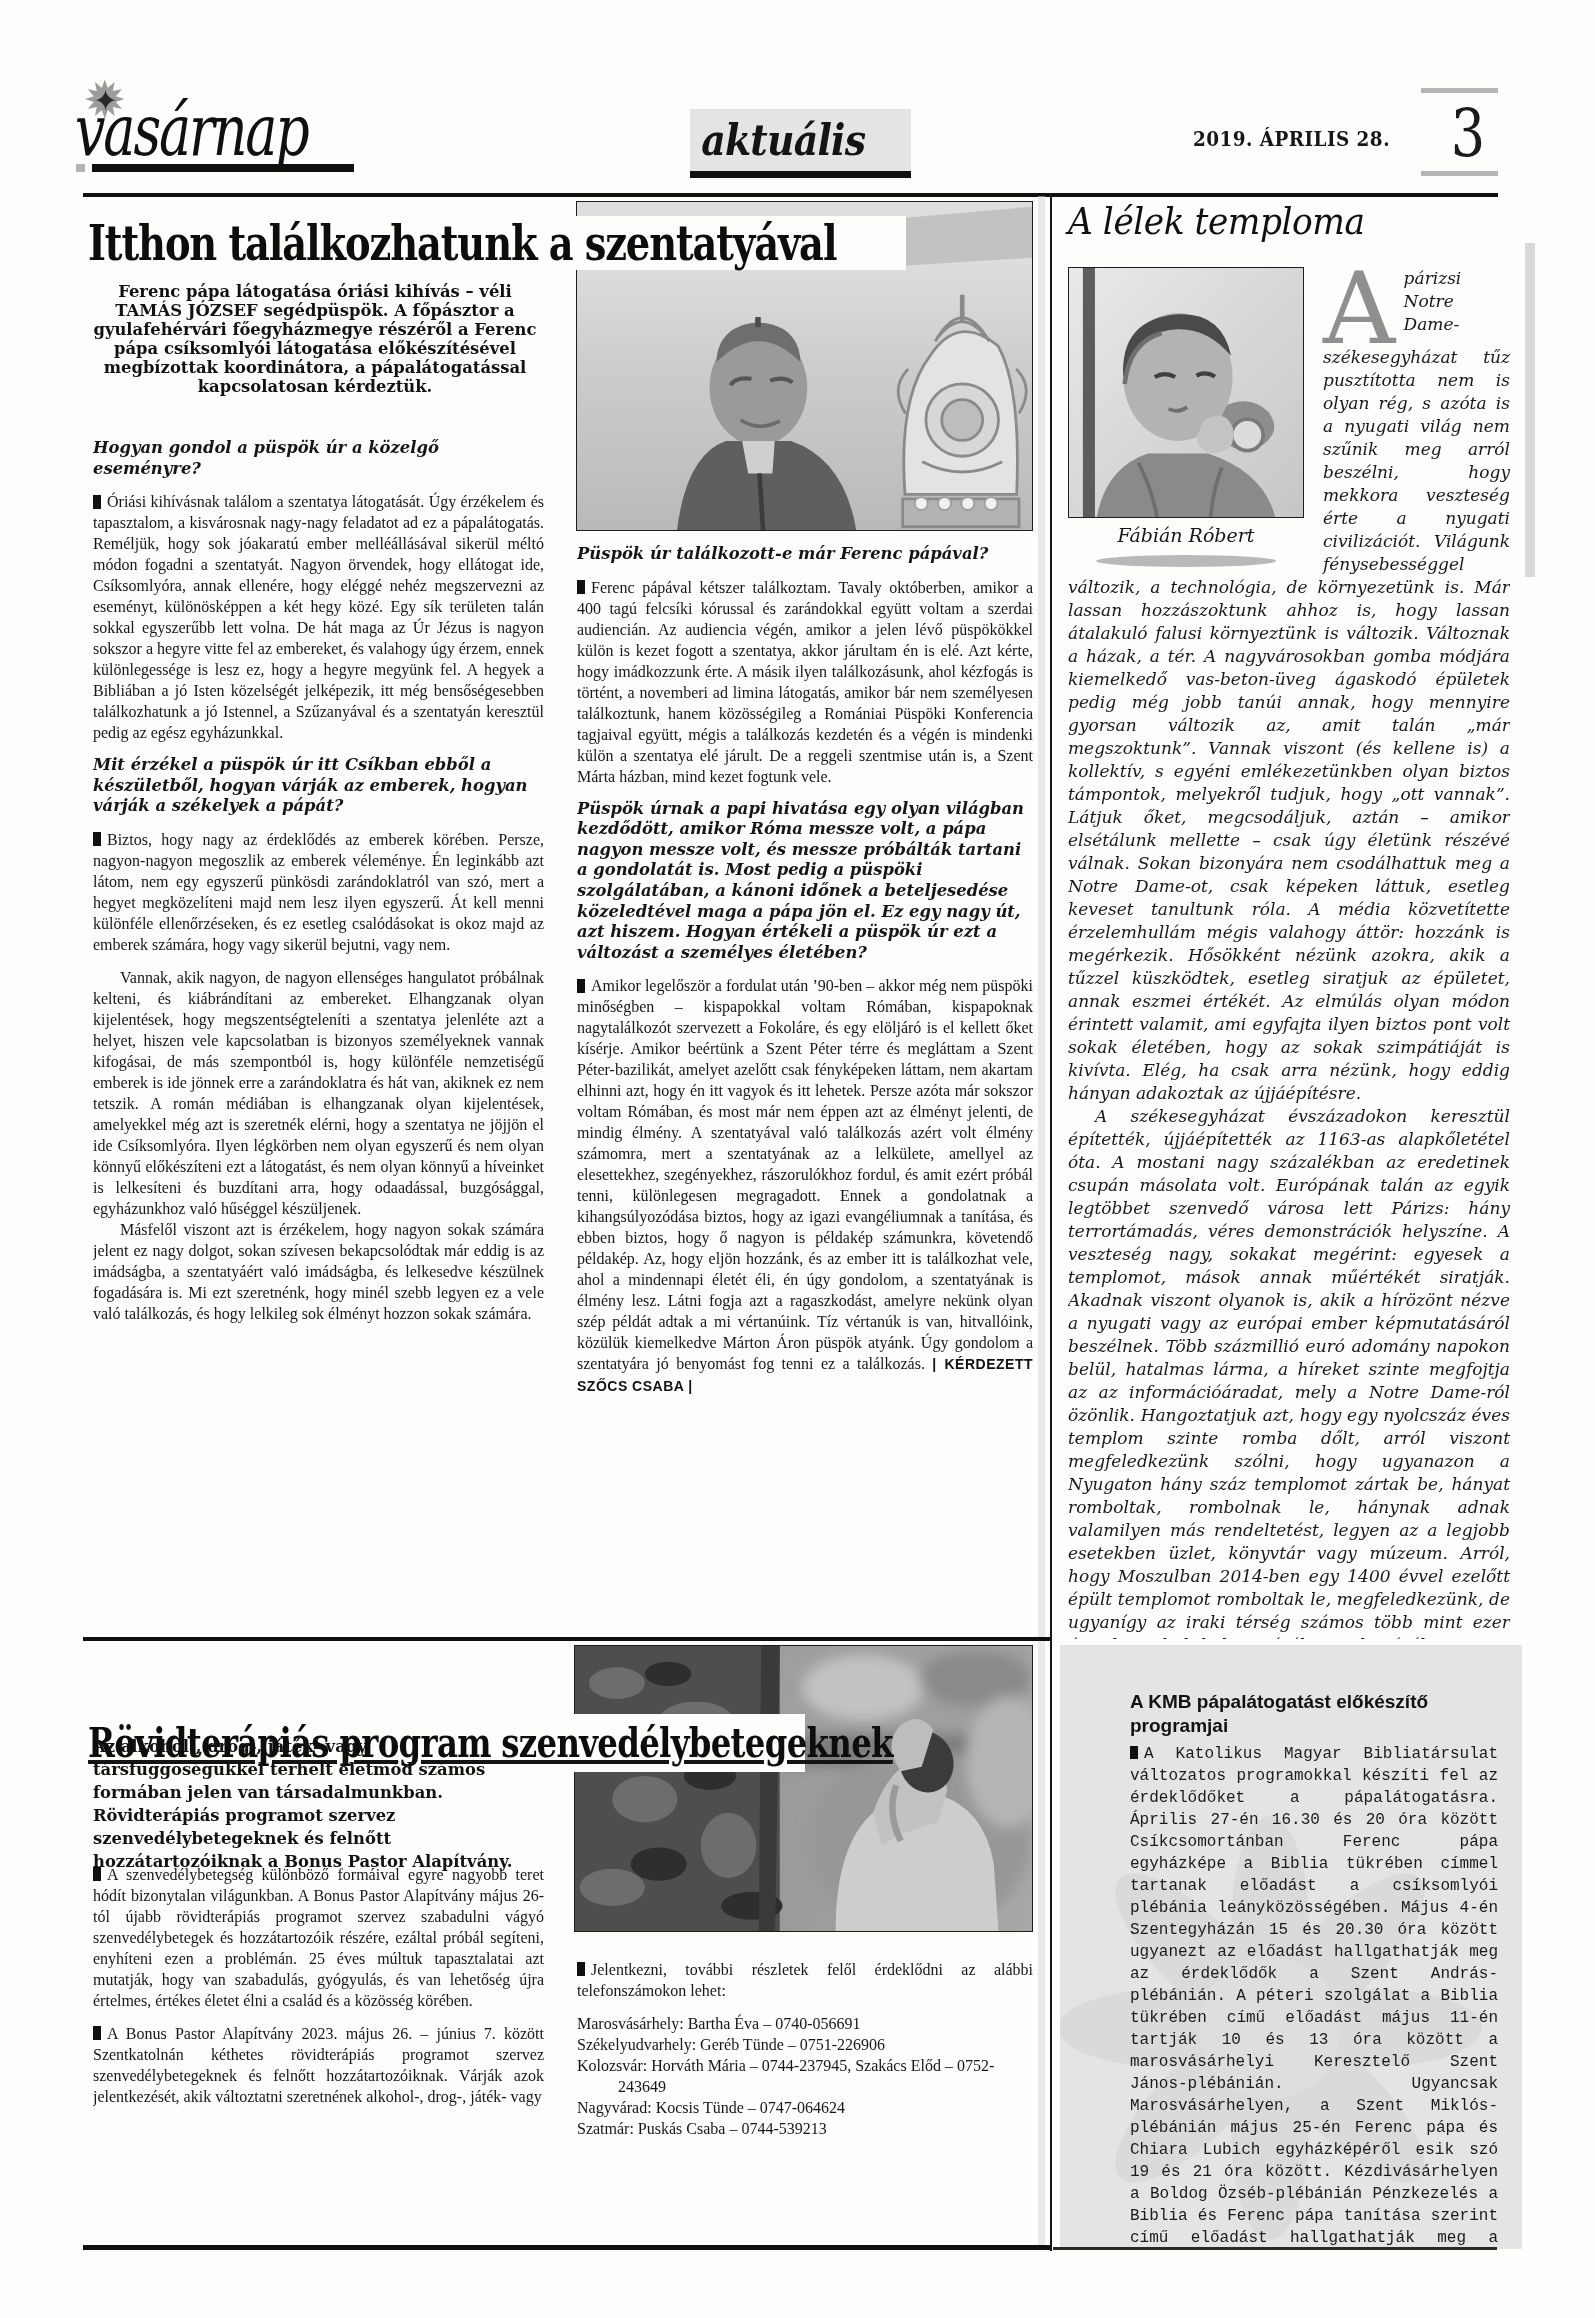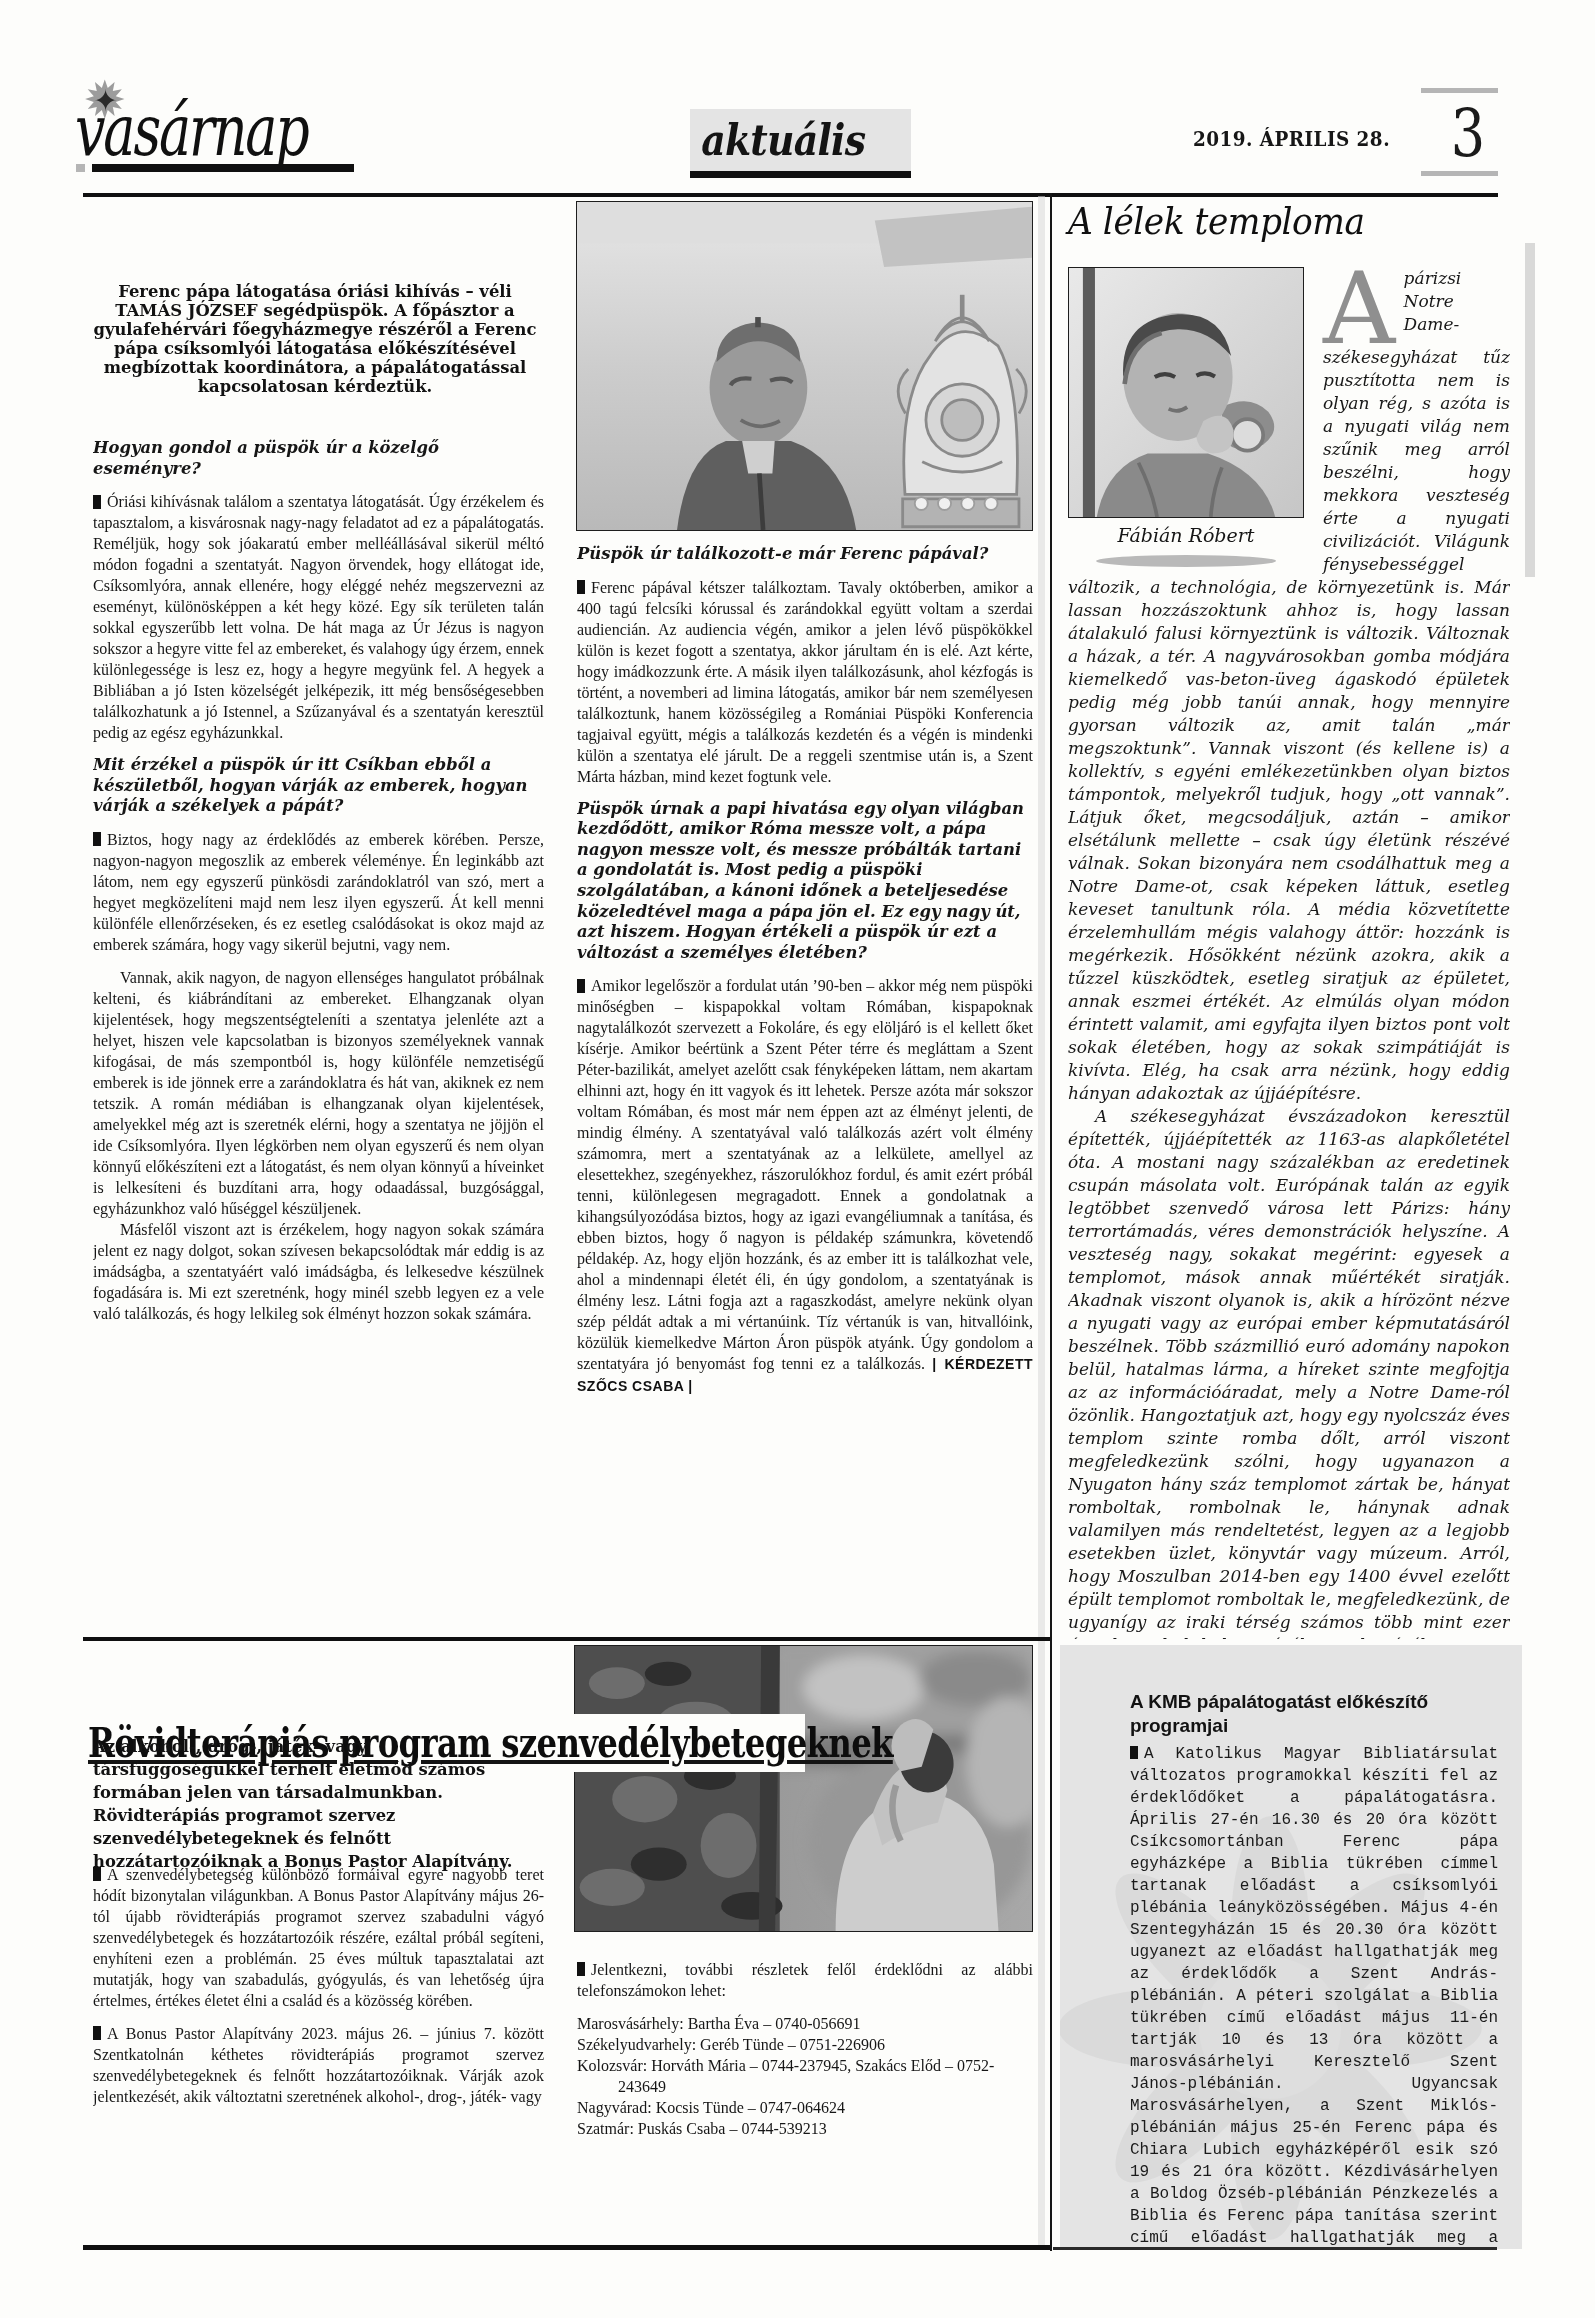--- a/index.html
+++ b/index.html
@@ -175,20 +175,23 @@
       </g>
       <g fill="#f0f0f0" stroke="#9e9e9e" stroke-width="4">
         <circle cx="740" cy="650" r="14"></circle>
           <circle cx="790" cy="650" r="14"></circle>
           <circle cx="840" cy="650" r="14"></circle>
           <circle cx="890" cy="650" r="14"></circle>
       </g>
     </svg>
   </div>
 
+  <div class="abs" id="headline1-box">
+    <span id="headline1">Itthon találkozhatunk a szentatyával</span>
+  </div>
 
   <div class="abs" id="lead1">Ferenc pápa látogatása óriási kihívás – véli TAMÁS JÓZSEF segédpüspök. A főpásztor a gyulafehérvári főegyházmegye részéről a Ferenc pápa csíksomlyói látogatása előkészítésével megbízottak koordinátora, a pápalátogatással kapcsolatosan kérdeztük.</div>
 
   <div class="abs bodycol" id="col1">
     <p class="question">Hogyan gondol a püspök úr a közelgő eseményre?</p>
     <p class="ans"><span class="pmark"></span><span>Óriási kihívásnak találom a szentatya látogatását. Úgy érzékelem és tapasztalom, a kisvárosnak nagy-nagy feladatot ad ez a pápalátogatás. Reméljük, hogy sok jóakaratú ember melléállásával sikerül méltó módon fogadni a szentatyát. Nagyon örvendek, hogy ellátogat ide, Csíksomlyóra, annak ellenére, hogy eléggé nehéz megszervezni az eseményt, különösképpen a két hegy közé. Egy sík területen talán sokkal egyszerűbb lett volna. De hát maga az Úr Jézus is nagyon sokszor a hegyre vitte fel az embereket, és valahogy úgy érzem, ennek különlegessége is lesz ez, hogy a hegyre megyünk fel. A hegyek a Bibliában a jó Isten közelségét jelképezik, itt még bensőségesebben találkozhatunk a jó Istennel, a Szűzanyával és a szentatyán keresztül pedig az egész egyházunkkal.</span></p>
     <p class="question">Mit érzékel a püspök úr itt Csíkban ebből a készületből, hogyan várják az emberek, hogyan várják a székelyek a pápát?</p>
     <p class="ans"><span class="pmark"></span><span>Biztos, hogy nagy az érdeklődés az emberek körében. Persze, nagyon-nagyon megoszlik az emberek véleménye. Én leginkább azt látom, nem egy egyszerű pünkösdi zarándoklatról van szó, mert a hegyet megközelíteni majd nem lesz ilyen egyszerű. Át kell menni különféle ellenőrzéseken, és ez esetleg csalódásokat is okoz majd az emberek számára, hogy vagy sikerül bejutni, vagy nem.</span></p>
     <p class="indent">Vannak, akik nagyon, de nagyon ellenséges hangulatot próbálnak kelteni, és kiábrándítani az embereket. Elhangzanak olyan kijelentések, hogy megszentségteleníti a szentatya jelenléte azt a helyet, hiszen vele kapcsolatban is bizonyos személyeknek vannak kifogásai, de más szempontból is, hogy különféle nemzetiségű emberek is ide jönnek erre a zarándoklatra és hát van, akiknek ez nem tetszik. A román médiában is elhangzanak olyan kijelentések, amelyekkel még azt is szeretnék elérni, hogy a szentatya ne jöjjön el ide Csíksomlyóra. Ilyen légkörben nem olyan egyszerű és nem olyan könnyű előkészíteni ezt a látogatást, és nem olyan könnyű a híveinket is lelkesíteni és buzdítani arra, hogy odaadással, buzgósággal, egyházunkhoz való hűséggel készüljenek.</p>
     <p class="indent">Másfelől viszont azt is érzékelem, hogy nagyon sokak számára jelent ez nagy dolgot, sokan szívesen bekapcsolódtak már eddig is az imádságba, a szentatyáért való imádságba, és lelkesedve készülnek fogadására is. Mi ezt szeretnénk, hogy minél szebb legyen ez a vele való találkozás, és hogy lelkileg sok élményt hozzon sokak számára.</p>

